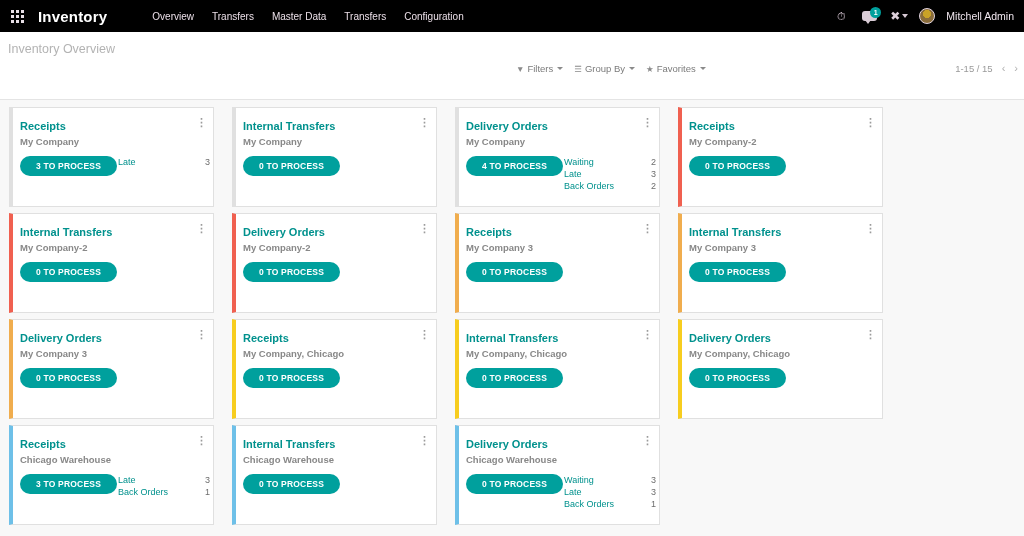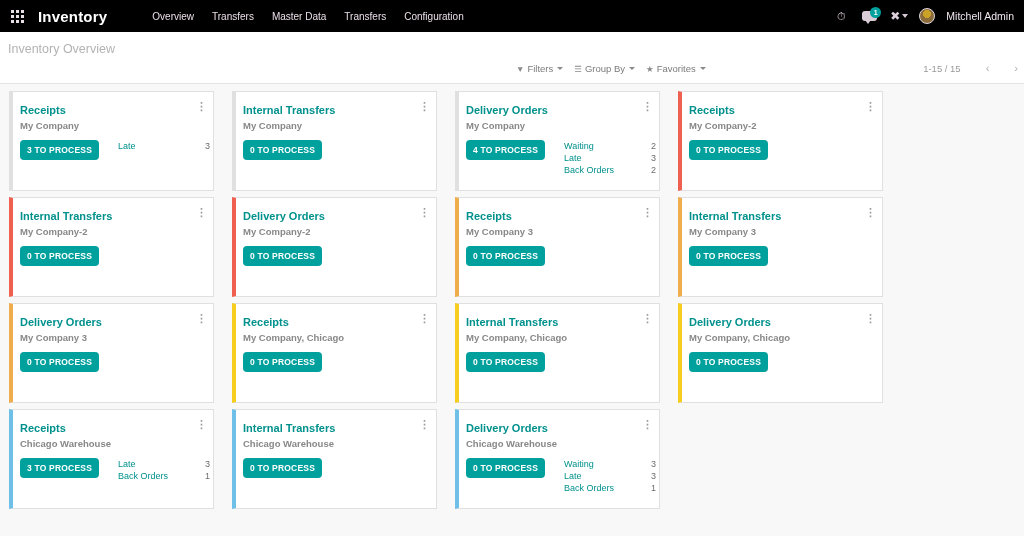--- a/index.html
+++ b/index.html
@@ -73,21 +73,21 @@
     width: 16px; height: 16px; border-radius: 50%;
     background: radial-gradient(circle at 50% 35%, #c9a227 0 35%, #8a6d3b 36% 100%);
     border: 1px solid #e3d5e0;
   }
   .user-name { font-size: 10.5px; color: #f1e7ef; white-space: nowrap; }
 
   
   .control-panel {
     background: #ffffff;
     border-bottom: 1px solid #e4e4e4;
-    height: 52px;
+    height: 68px;
     position: relative;
   }
   .breadcrumb {
     position: absolute; left: 8px; top: 10px;
     font-size: 12.5px; color: #b3b3b3; font-weight: normal;
   }
   .searchview {
     position: absolute; left: 516px; top: 9px; width: 416px;
   }
   .search-input {
@@ -105,21 +105,21 @@
     display: flex; align-items: center; gap: 3px;
     font-size: 9.5px; color: #7b7b7b; cursor: pointer; white-space: nowrap;
   }
   .filter-btn .gly { font-size: 8.5px; color: #8a8a8a; }
   .filter-btn .caret2 {
     width:0;height:0;border-left:3px solid transparent;border-right:3px solid transparent;
     border-top:3.5px solid #8a8a8a; margin-left:1px;
   }
   .pager {
     position: absolute; right: 6px; top: 31px;
-    display: flex; align-items: center; gap: 25px;
+    display: flex; align-items: center; gap: 9px;
     font-size: 9.5px; color: #9a9a9a;
   }
   .pager-btn { cursor: pointer; color: #b0b0b0; font-size: 11px; line-height: 1; }
 
   
   .kanban {
     padding: 7px 0 0 0;
     display: flex; flex-wrap: wrap;
   }
   .kcard {
@@ -143,21 +143,21 @@
   }
   .kcard-menu {
     position: absolute; right: 6px; top: 11px;
     color: #9b9b9b; font-size: 11px; line-height: 7px;
     letter-spacing: 0; cursor: pointer; font-weight: bold;
   }
   .kcard-btn {
     position: absolute; left: 7px; top: 48px;
     background: #00a09d; color: #fff;
     font-size: 8.5px; font-weight: bold; letter-spacing: .2px;
-    padding: 5px 7px; border: none; border-radius: 4px;
+    padding: 5px 16px; border: none; border-radius: 10px;
     font-family: "Liberation Sans", sans-serif; cursor: pointer;
     white-space: nowrap;
   }
   .kcard-stats {
     position: absolute; left: 105px; top: 48px; right: 3px;
   }
   .stat-row {
     display: flex; justify-content: space-between;
     font-size: 9px; color: #00918d; line-height: 12px; white-space: nowrap;
   }

